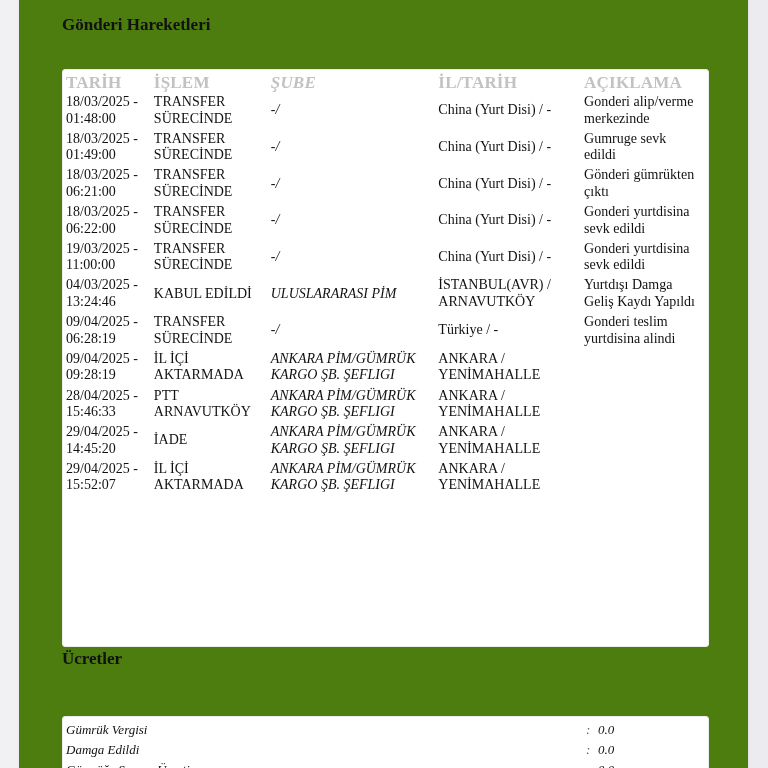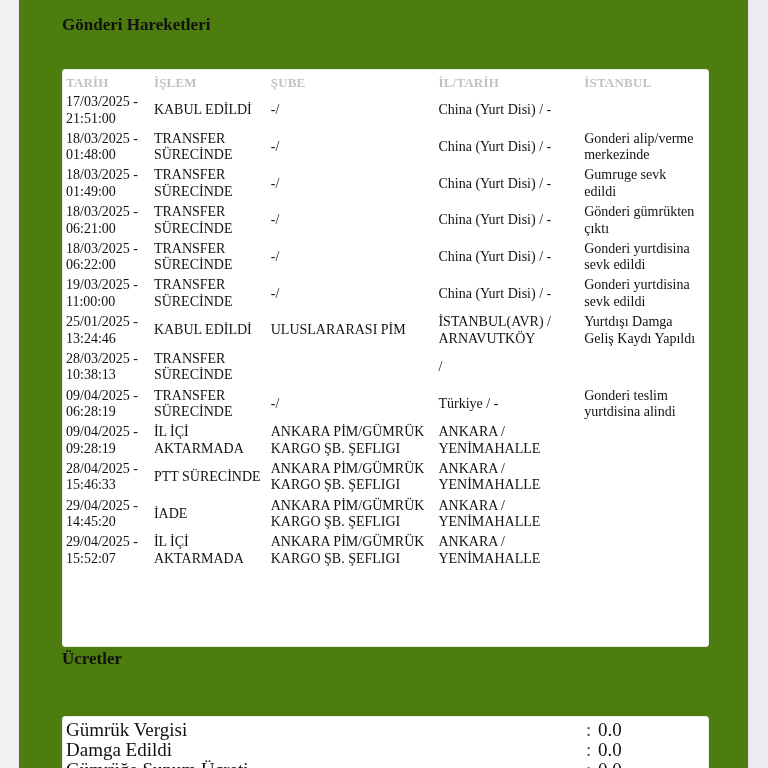--- a/index.html
+++ b/index.html
@@ -25,63 +25,56 @@
   .title1 { left:43px; top:15px; }
   .title2 { left:43px; top:649px; }
   .box {
     position:absolute; left:43px; width:645px;
     border:1px solid #ececec; border-radius:3px; background:#fff;
   }
   .box1 { top:69px; height:576px; }
   .box2 { top:716px; height:80px; }
   table { border-collapse:collapse; position:absolute; left:3px; top:2px; }
   th {
-    text-align:left; font-weight:bold; color:#c2c2c2; font-size:13px;
+    text-align:left; font-weight:bold; color:#c2c2c2; font-size:17px;
     height:22px; padding:0; letter-spacing:0.2px; vertical-align:middle;
   }
   td {
     font-size:14px; line-height:16.6px; padding:0 0 3.5px 0; vertical-align:middle;
     height:33px;
   }
   .c1 { width:88px; }
   .c2 { width:117px; }
-  .c3 { width:168px; }
+  .c3 { width:168px;font-style:italic; }
   .c4 { width:146px; }
   .c5 { width:124px; }
   .fees { position:absolute; left:3px; top:3px; width:640px; }
-  .fee-row { position:relative; height:20px; font-size:19px; line-height:20px; }
+  .fee-row { position:relative; height:20px; font-size:13px; line-height:20px;font-style:italic; }
   .fee-label { position:absolute; left:0; }
   .fee-colon { position:absolute; left:520px; color:#555; }
   .fee-val { position:absolute; left:532px; }
 </style>
 </head>
 <body>
 
 <div class="page">
   <h2 class="title1">Gönderi Hareketleri</h2>
 
   <div class="box box1">
     <table>
       <thead>
         <tr>
           <th class="c1">TARİH</th>
           <th class="c2">İŞLEM</th>
           <th class="c3">ŞUBE</th>
           <th class="c4">İL/TARİH</th>
-          <th class="c5">İSTANBUL</th>
+          <th class="c5">AÇIKLAMA</th>
         </tr>
       </thead>
       <tbody id="mv-body">
-          <tr>
-            <td class="c1"><span>17/03/2025 -</span><br><span>21:51:00</span></td>
-            <td class="c2"><span>KABUL EDİLDİ</span></td>
-            <td class="c3"><span>-/</span></td>
-            <td class="c4"><span>China (Yurt Disi) / -</span></td>
-            <td class="c5"><span></span></td>
-          </tr>
           <tr>
             <td class="c1"><span>18/03/2025 -</span><br><span>01:48:00</span></td>
             <td class="c2"><span>TRANSFER</span><br><span>SÜRECİNDE</span></td>
             <td class="c3"><span>-/</span></td>
             <td class="c4"><span>China (Yurt Disi) / -</span></td>
             <td class="c5"><span>Gonderi alip/verme</span><br><span>merkezinde</span></td>
           </tr>
           <tr>
             <td class="c1"><span>18/03/2025 -</span><br><span>01:49:00</span></td>
             <td class="c2"><span>TRANSFER</span><br><span>SÜRECİNDE</span></td>
@@ -104,50 +97,43 @@
             <td class="c5"><span>Gonderi yurtdisina</span><br><span>sevk edildi</span></td>
           </tr>
           <tr>
             <td class="c1"><span>19/03/2025 -</span><br><span>11:00:00</span></td>
             <td class="c2"><span>TRANSFER</span><br><span>SÜRECİNDE</span></td>
             <td class="c3"><span>-/</span></td>
             <td class="c4"><span>China (Yurt Disi) / -</span></td>
             <td class="c5"><span>Gonderi yurtdisina</span><br><span>sevk edildi</span></td>
           </tr>
           <tr>
-            <td class="c1"><span>25/01/2025 -</span><br><span>13:24:46</span></td>
+            <td class="c1"><span>04/03/2025 -</span><br><span>13:24:46</span></td>
             <td class="c2"><span>KABUL EDİLDİ</span></td>
             <td class="c3"><span>ULUSLARARASI PİM</span></td>
             <td class="c4"><span>İSTANBUL(AVR) /</span><br><span>ARNAVUTKÖY</span></td>
             <td class="c5"><span>Yurtdışı Damga</span><br><span>Geliş Kaydı Yapıldı</span></td>
-          </tr>
-          <tr>
-            <td class="c1"><span>28/03/2025 -</span><br><span>10:38:13</span></td>
-            <td class="c2"><span>TRANSFER</span><br><span>SÜRECİNDE</span></td>
-            <td class="c3"><span></span></td>
-            <td class="c4"><span>/</span></td>
-            <td class="c5"><span></span></td>
           </tr>
           <tr>
             <td class="c1"><span>09/04/2025 -</span><br><span>06:28:19</span></td>
             <td class="c2"><span>TRANSFER</span><br><span>SÜRECİNDE</span></td>
             <td class="c3"><span>-/</span></td>
             <td class="c4"><span>Türkiye / -</span></td>
             <td class="c5"><span>Gonderi teslim</span><br><span>yurtdisina alindi</span></td>
           </tr>
           <tr>
             <td class="c1"><span>09/04/2025 -</span><br><span>09:28:19</span></td>
             <td class="c2"><span>İL İÇİ</span><br><span>AKTARMADA</span></td>
             <td class="c3"><span>ANKARA PİM/GÜMRÜK</span><br><span>KARGO ŞB. ŞEFLIGI</span></td>
             <td class="c4"><span>ANKARA /</span><br><span>YENİMAHALLE</span></td>
             <td class="c5"><span></span></td>
           </tr>
           <tr>
             <td class="c1"><span>28/04/2025 -</span><br><span>15:46:33</span></td>
-            <td class="c2"><span>PTT SÜRECİNDE</span></td>
+            <td class="c2"><span>PTT ARNAVUTKÖY</span></td>
             <td class="c3"><span>ANKARA PİM/GÜMRÜK</span><br><span>KARGO ŞB. ŞEFLIGI</span></td>
             <td class="c4"><span>ANKARA /</span><br><span>YENİMAHALLE</span></td>
             <td class="c5"><span></span></td>
           </tr>
           <tr>
             <td class="c1"><span>29/04/2025 -</span><br><span>14:45:20</span></td>
             <td class="c2"><span>İADE</span></td>
             <td class="c3"><span>ANKARA PİM/GÜMRÜK</span><br><span>KARGO ŞB. ŞEFLIGI</span></td>
             <td class="c4"><span>ANKARA /</span><br><span>YENİMAHALLE</span></td>
             <td class="c5"><span></span></td>

